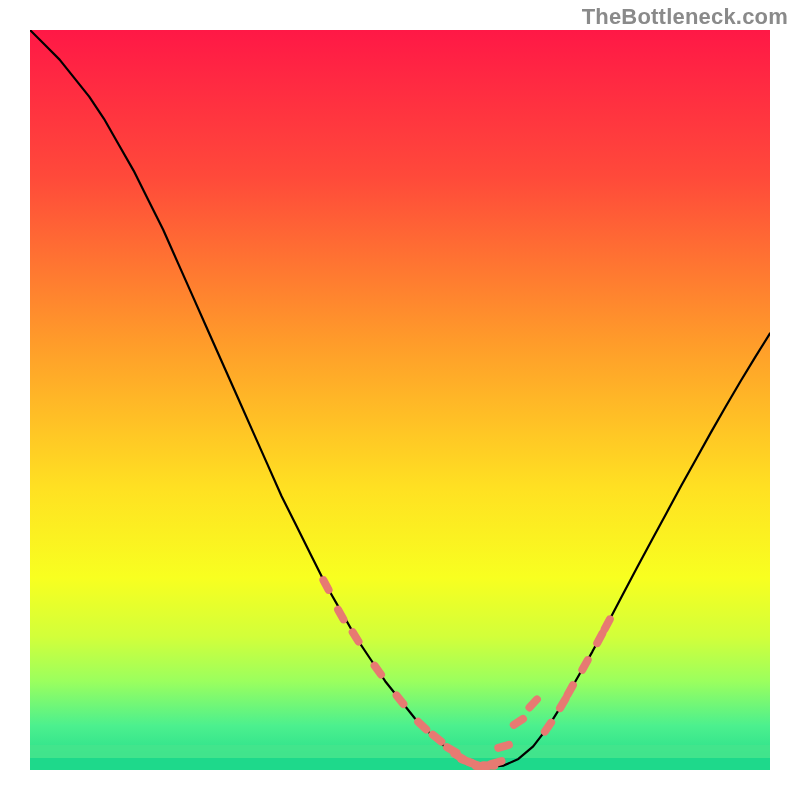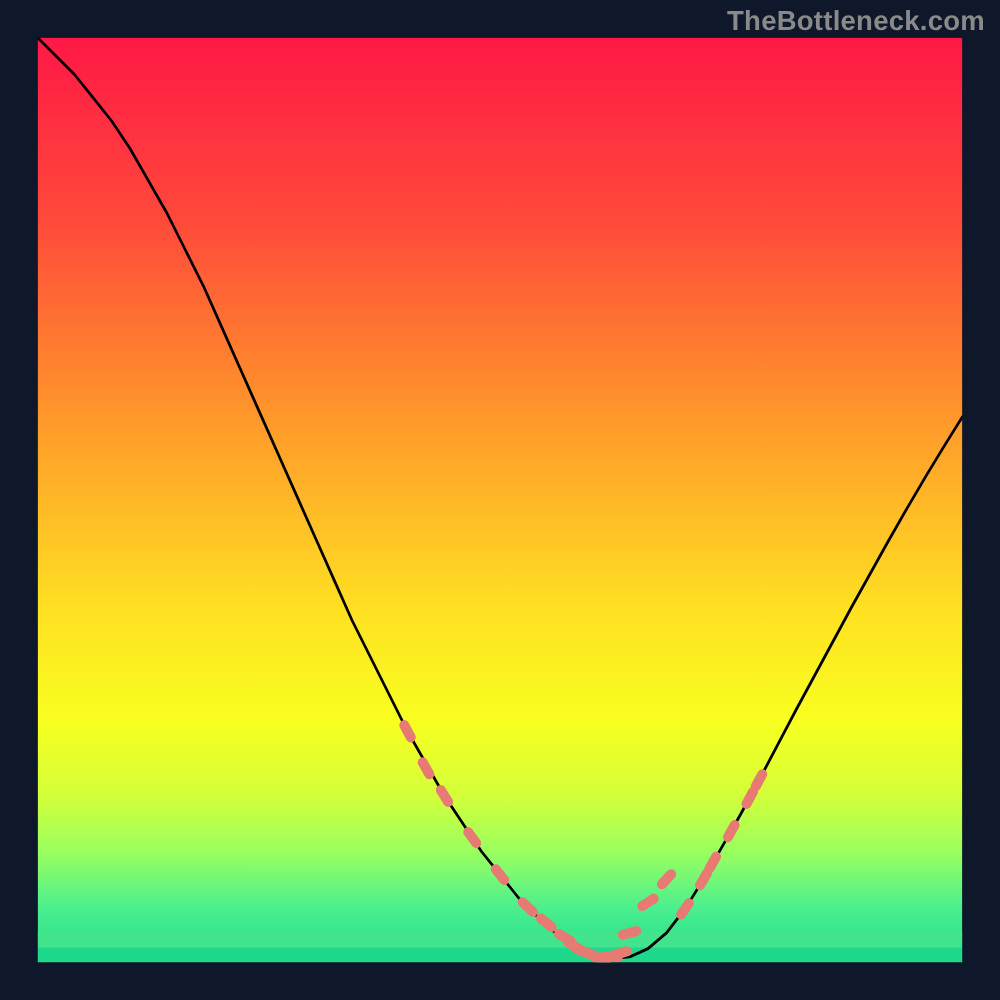--- a/index.html
+++ b/index.html
@@ -7,21 +7,21 @@
     padding: 0;
     width: 800px;
     height: 800px;
     background: #000;
     overflow: hidden;
   }
   .stage {
     position: relative;
     width: 800px;
     height: 800px;
-    background: #0f172a;
+    background: #ffffff;
     text-align: right;
   }
   .plot-area {
     position: absolute;
     left: 30px;
     top: 30px;
     width: 740px;
     height: 740px;
     overflow: hidden;
   }

